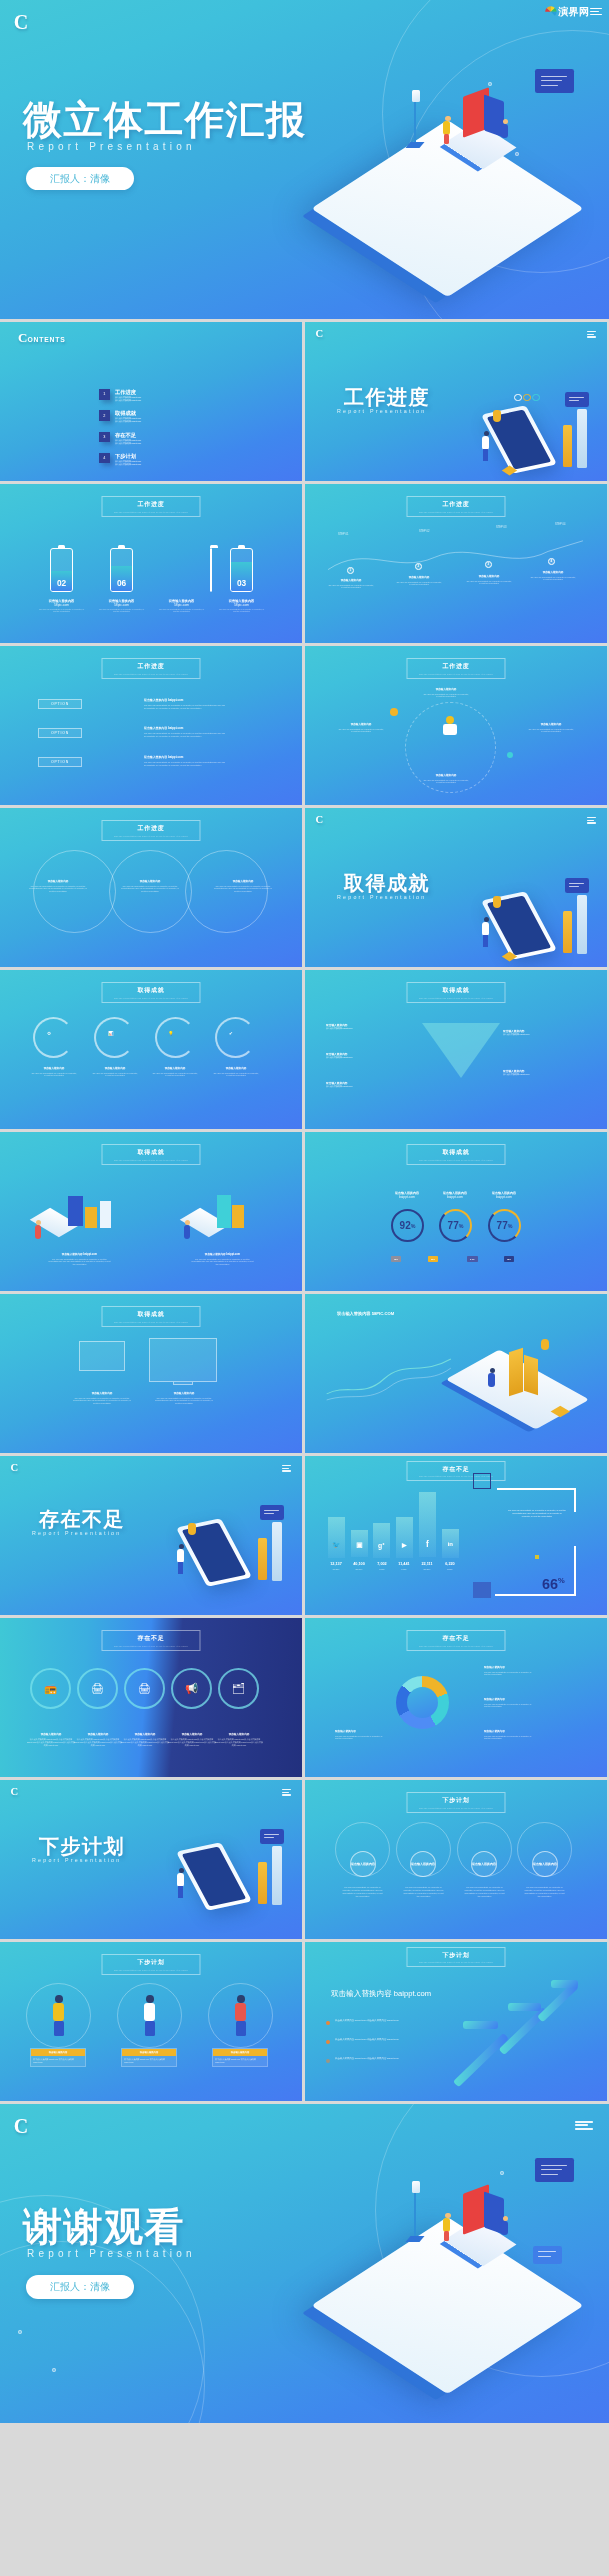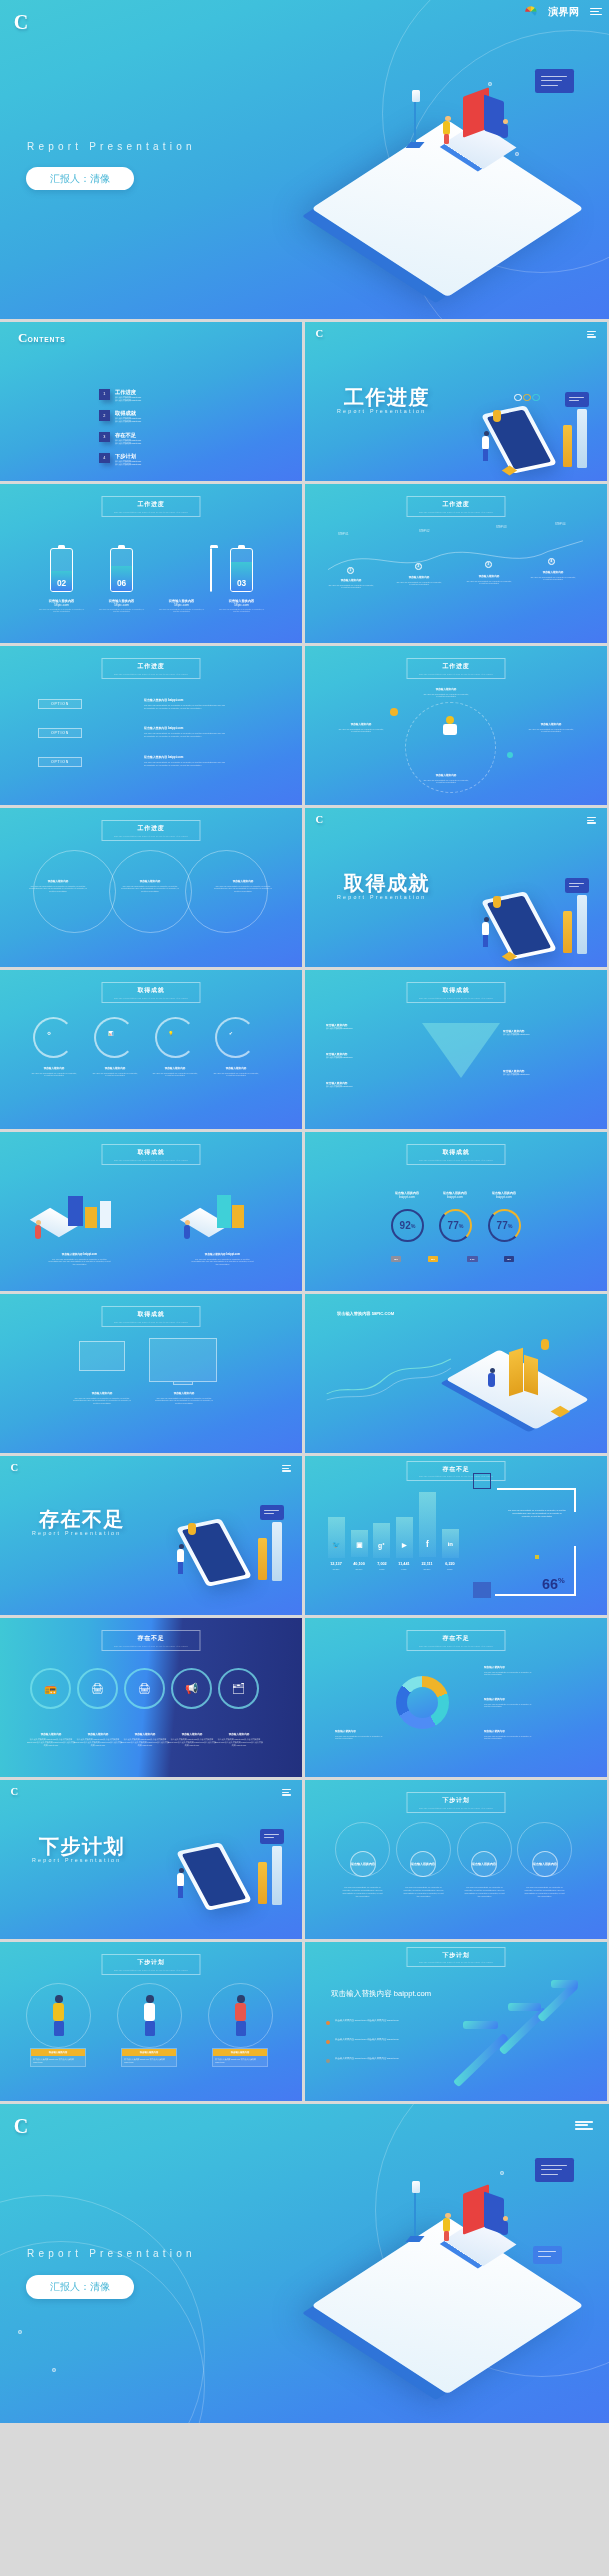--- a/index.html
+++ b/index.html
@@ -19,21 +19,21 @@
   }
   .slide.full { width:610px; height:319px; }
   .slide.half { width:302px; height:159px; }
 
   .row { display:flex; gap:3px; margin-bottom:3px; }
   .fullrow { margin-bottom:3px; }
 
   
   .watermark {
     position:absolute; top:4.6px; right:7.6px;
-    display:flex; align-items:center; gap:11px; z-index:40;
+    display:flex; align-items:center; gap:1px; z-index:40;
   }
   .wm-fan { width:13.7px; height:13.7px; position:relative; }
   .wm-text { color:#fff; font-size:10px; font-weight:bold; letter-spacing:0.4px; }
   .wm-burger { width:12px; display:flex; flex-direction:column; gap:1.5px; }
   .wm-burger span { display:block; height:1.5px; background:#fff; border-radius:0.8px; }
   .wm-burger span:nth-child(2){ width:70%; }
 
   
   .logo-c {
     position:absolute; font-weight:bold; color:#ffffff;
@@ -292,20 +292,21 @@
       <div style="position:absolute;left:90px;top:44px;width:7.6px;height:12px;background:linear-gradient(160deg,#ffffff,#cfe6f7);border-radius:1.5px;"></div>
       <div style="position:absolute;left:92px;top:56px;width:2.3px;height:41px;background:#2f8fd8;"></div>
       <div style="position:absolute;left:86px;top:96px;width:14.4px;height:6px;background:#2f74d8;transform:skew(-40deg);"></div>
       <div class="bubble" style="right:21px;top:23px;width:39px;height:24px;">
         <i style="left:6px;top:6.8px;width:26px;"></i>
         <i style="left:6px;top:11.4px;width:21px;"></i>
         <i style="left:6px;top:16px;width:16.7px;"></i>
       </div>
     </div>
 
+    <div class="cover-title" style="left:23px;top:93px;font-size:39px;">微立体工作汇报</div>
     <div class="cover-sub" style="left:27px;top:141px;font-size:10px;">Report  Presentation</div>
     <div class="pill" style="left:26px;top:167px;width:108px;height:23px;font-size:10px;">汇报人：清像</div>
   </div>
 
   <div class="row">
     <div class="slide half">
       <div class="logo-c" style="left:18px;top:7.6px;font-size:13px;">
         <span>C</span><span style="font-size:6.8px;letter-spacing:0.8px;font-family:'Liberation Sans',sans-serif;">ONTENTS</span>
       </div>
       <div style="position:absolute;left:99px;top:67px;width:190px;">
@@ -1033,18 +1034,19 @@
         <i style="left:6px;top:6.8px;width:26px;"></i>
         <i style="left:6px;top:11.4px;width:21px;"></i>
         <i style="left:6px;top:16px;width:16.7px;"></i>
       </div>
       <div class="bubble" style="right:33px;top:103px;width:29px;height:18px;background:#3f7ee8;">
         <i style="left:4.6px;top:5.3px;width:18px;"></i>
         <i style="left:4.6px;top:10px;width:13.7px;"></i>
       </div>
     </div>
 
+    <div class="cover-title" style="left:23px;top:96px;font-size:39px;">谢谢观看</div>
     <div class="cover-sub" style="left:27px;top:144px;font-size:10px;">Report  Presentation</div>
     <div class="pill" style="left:26px;top:171px;width:108px;height:24px;font-size:10px;">汇报人：清像</div>
   </div>
 
 </div>
 
 
 </body></html>

